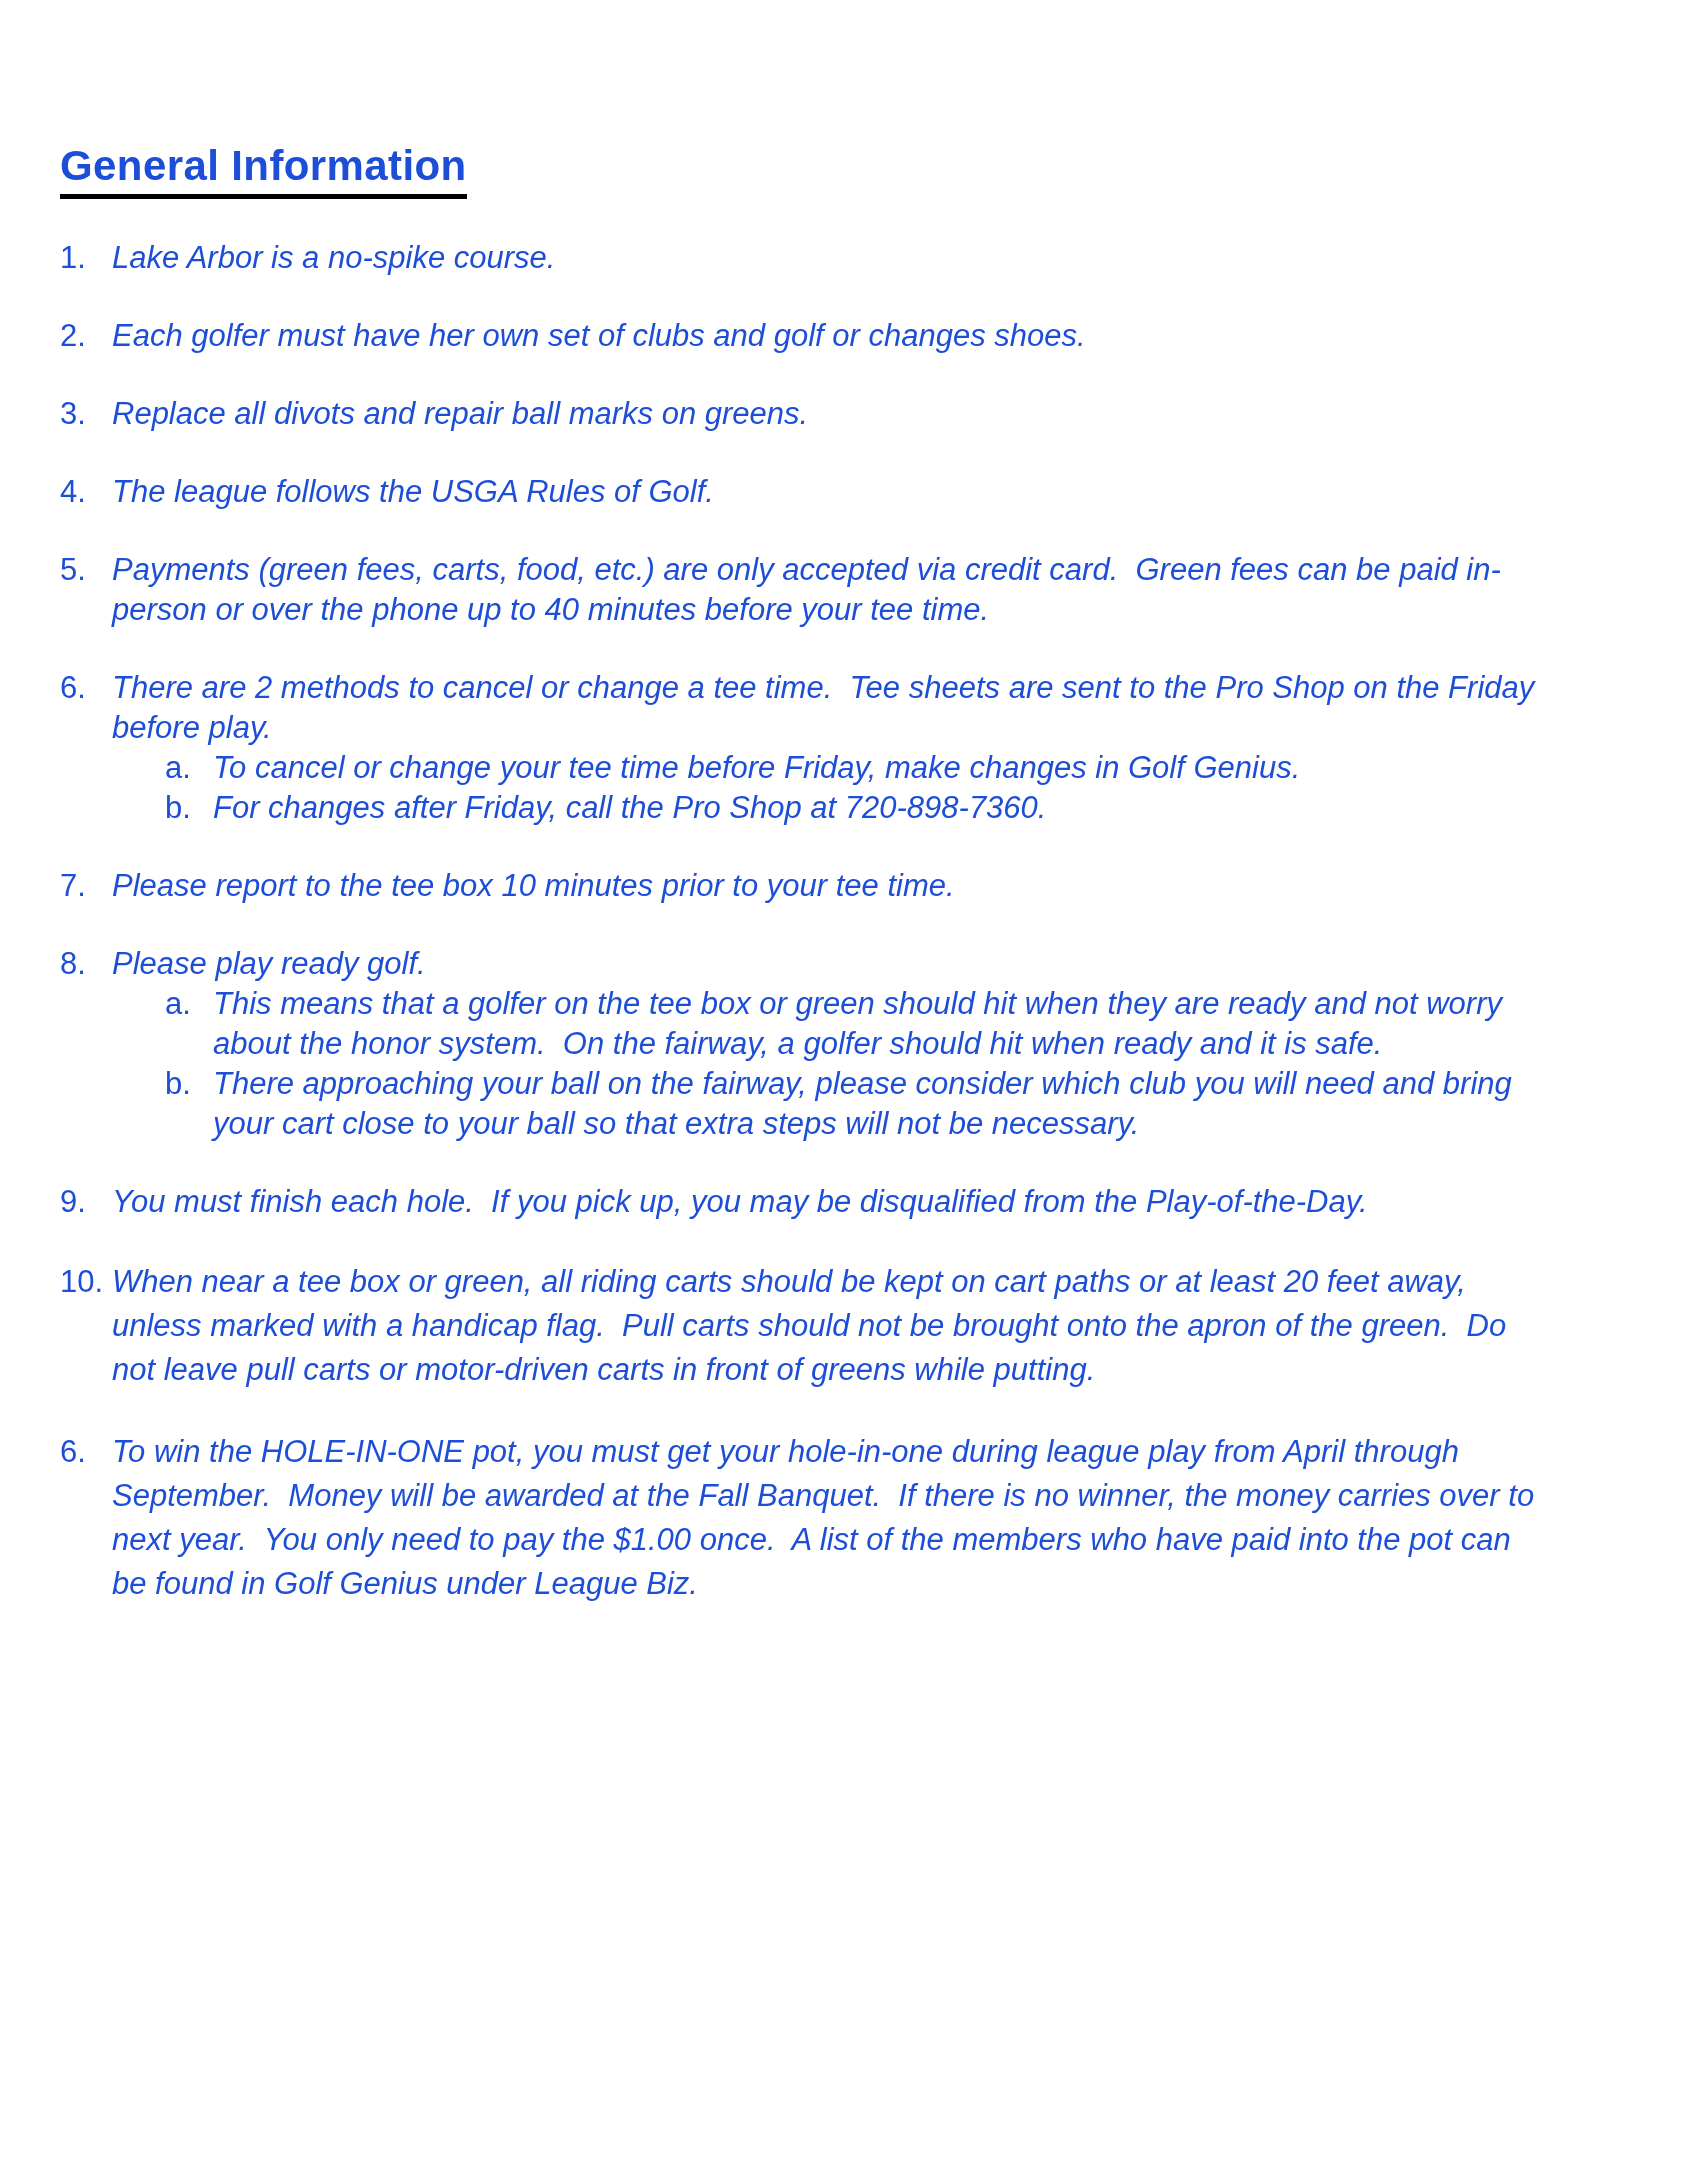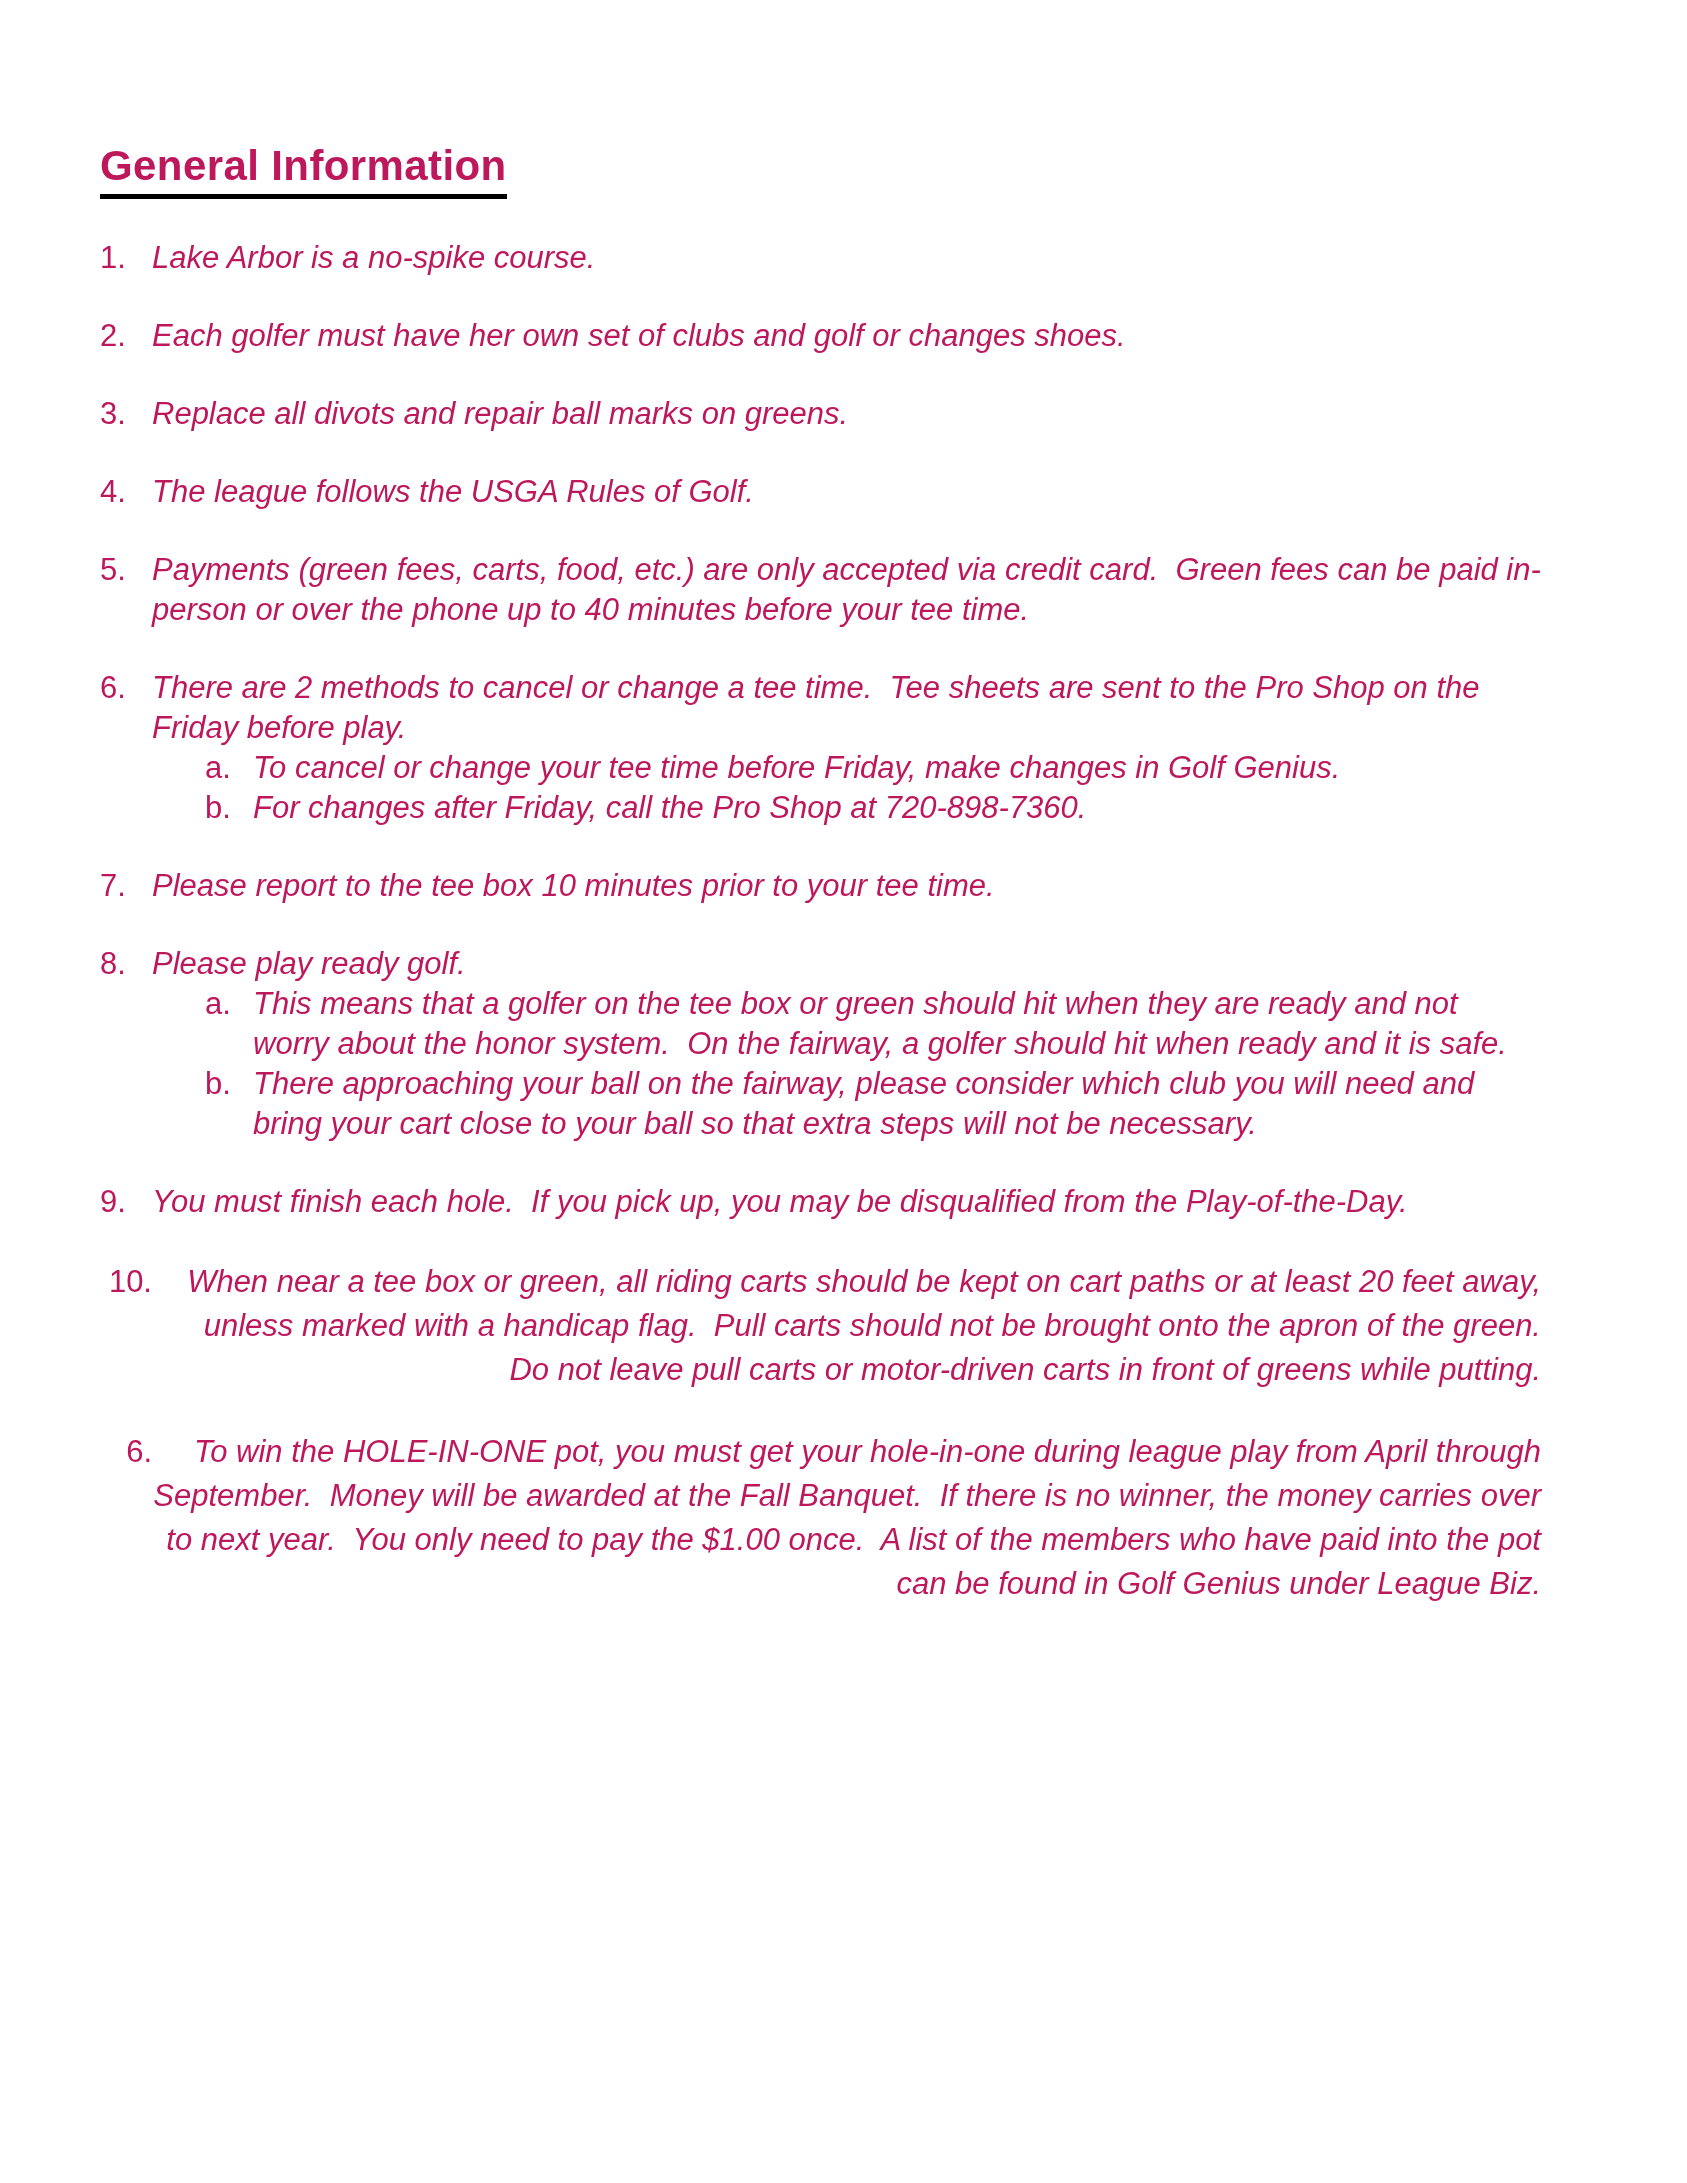--- a/index.html
+++ b/index.html
@@ -6,23 +6,23 @@
     margin: 0;
     padding: 0;
     background: #ffffff;
   }
   .page {
     position: relative;
     width: 1659px;
     height: 2183px;
     background: #ffffff;
     box-sizing: border-box;
-    padding: 142px 118px 0 100px;
+    padding: 142px 118px 0 60px;
     font-family: "Liberation Sans", sans-serif;
-    color: #be185d;
+    color: #1d4ed8;
   }
   .doc-title {
     display: inline-block;
     font-size: 42px;
     font-weight: bold;
     letter-spacing: 0.4px;
     border-bottom: 5px solid #000000;
     padding-bottom: 4.2px;
     margin: 0 0 39px 0;
   }
@@ -56,21 +56,20 @@
     line-height: 40px;
     margin-left: 105px;
   }
   .sub-num {
     flex: 0 0 48px;
     box-sizing: border-box;
     white-space: nowrap;
   }
   .loose {
     line-height: 44px;
-    text-align: right;
   }
 </style>
 </head>
 <body>
 
 <div class="page">
 
   <h1 class="doc-title">General Information</h1>
 
   <div>

